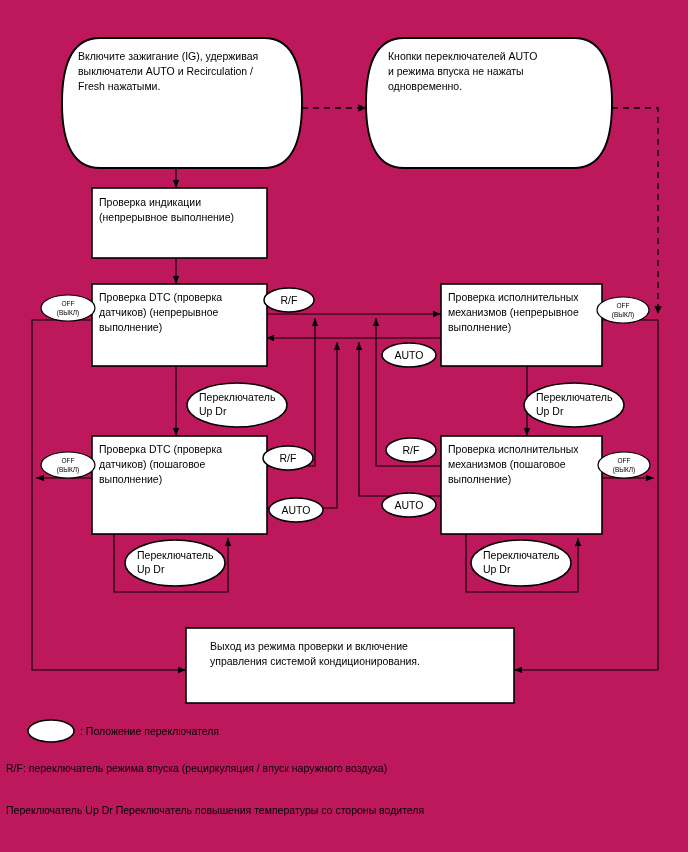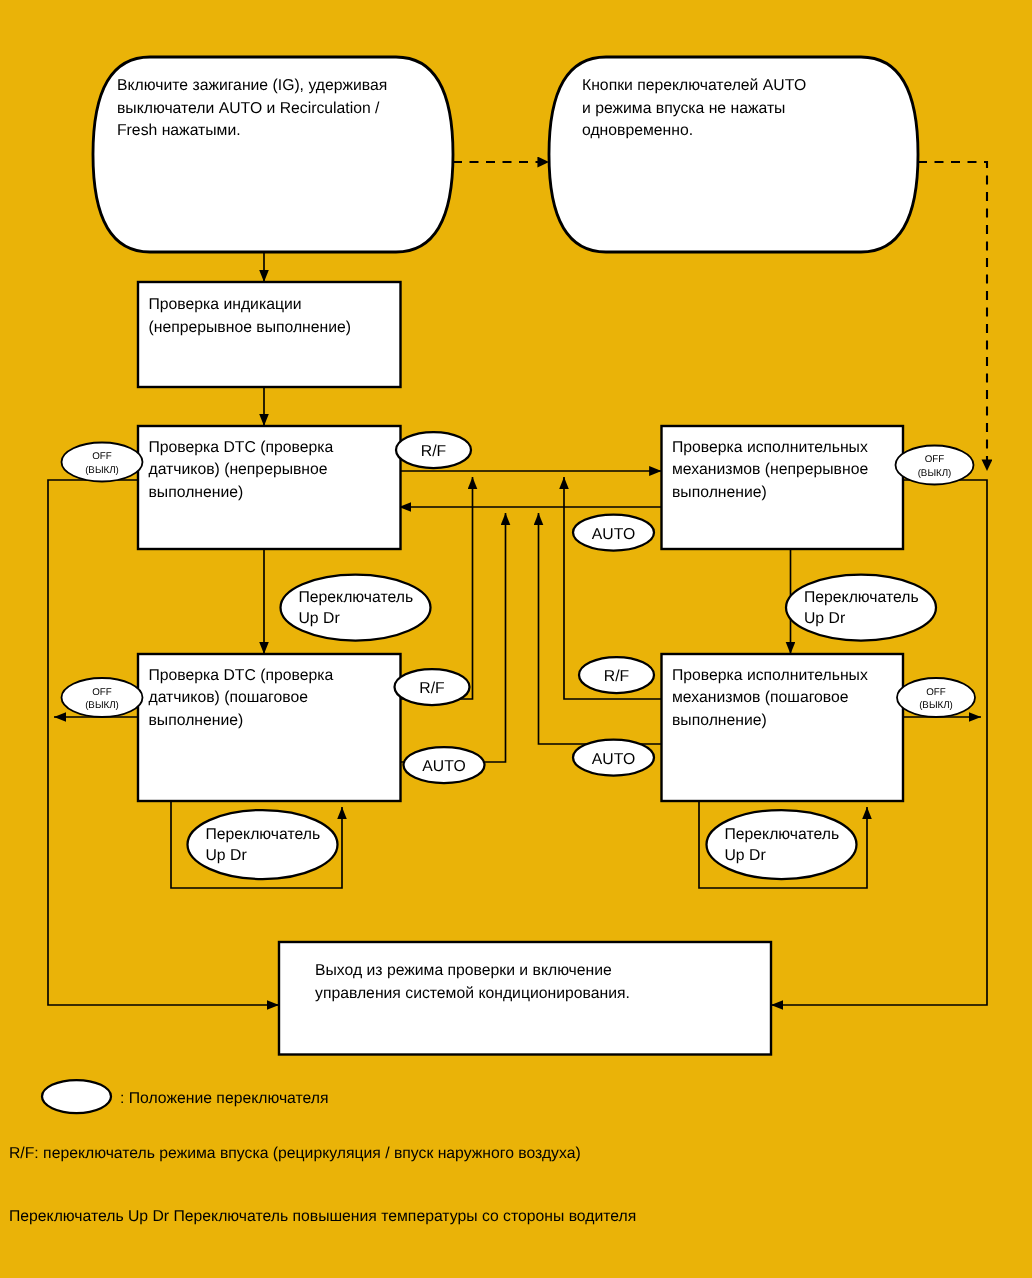--- a/index.html
+++ b/index.html
@@ -4,21 +4,21 @@
 <style>
   html, body {
     margin: 0;
     padding: 0;
     background: #ffffff;
   }
   #page {
     position: relative;
     width: 688px;
     height: 852px;
-    background: #eab308;
+    background: #be185d;
     font-family: "Liberation Sans", sans-serif;
     overflow: hidden;
   }
   svg.diagram {
     position: absolute;
     left: 0;
     top: 0;
     width: 688px;
     height: 852px;
   }

